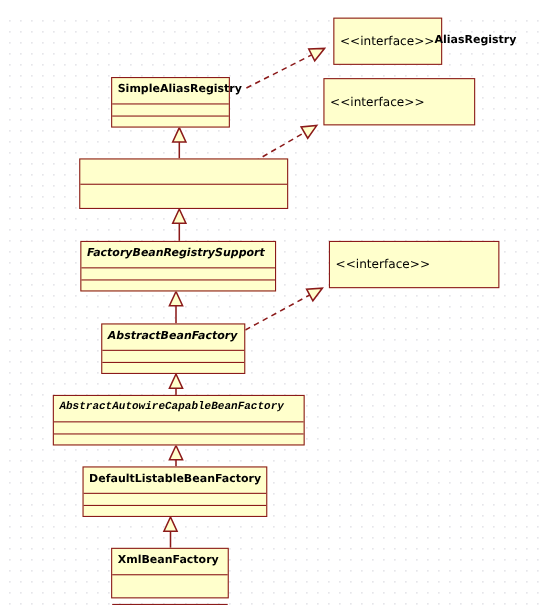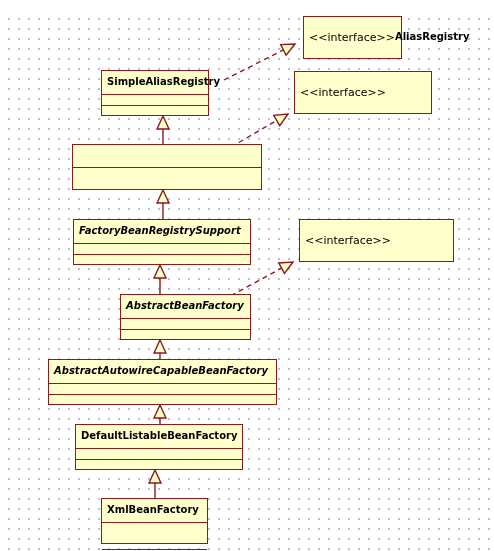--- a/index.html
+++ b/index.html
@@ -156,28 +156,28 @@
         <span class="cls-name">FactoryBeanRegistrySupport</span>
       </div>
       <div class="compartment-attrs"></div>
       <div class="compartment-ops"></div>
     </div>
     <div class="uml-box iface" style="left: 299px; top: 219px; width: 155px; height: 43px;">
       <div class="compartment-name">
         <span class="stereotype">&lt;&lt;interface&gt;&gt;</span>
       </div>
     </div>
-    <div class="uml-box abstract" style="left: 92px; top: 294px; width: 131px; height: 46px; margin-left: 28px;">
+    <div class="uml-box abstract" style="left: 92px; top: 294px; width: 131px; height: 46px;">
       <div class="compartment-name">
         <span class="cls-name">AbstractBeanFactory</span>
       </div>
       <div class="compartment-attrs"></div>
       <div class="compartment-ops"></div>
     </div>
-    <div class="uml-box abstract" style="left: 48px; top: 359px; width: 229px; height: 46px;">
+    <div class="uml-box abstract" style="left: 48px; top: 359px; width: 229px; height: 46px; font-family: Liberation Mono, monospace;">
       <div class="compartment-name">
         <span class="cls-name">AbstractAutowireCapableBeanFactory</span>
       </div>
       <div class="compartment-attrs"></div>
       <div class="compartment-ops"></div>
     </div>
     <div class="uml-box" style="left: 75px; top: 424px; width: 168px; height: 46px;">
       <div class="compartment-name">
         <span class="cls-name">DefaultListableBeanFactory</span>
       </div>

